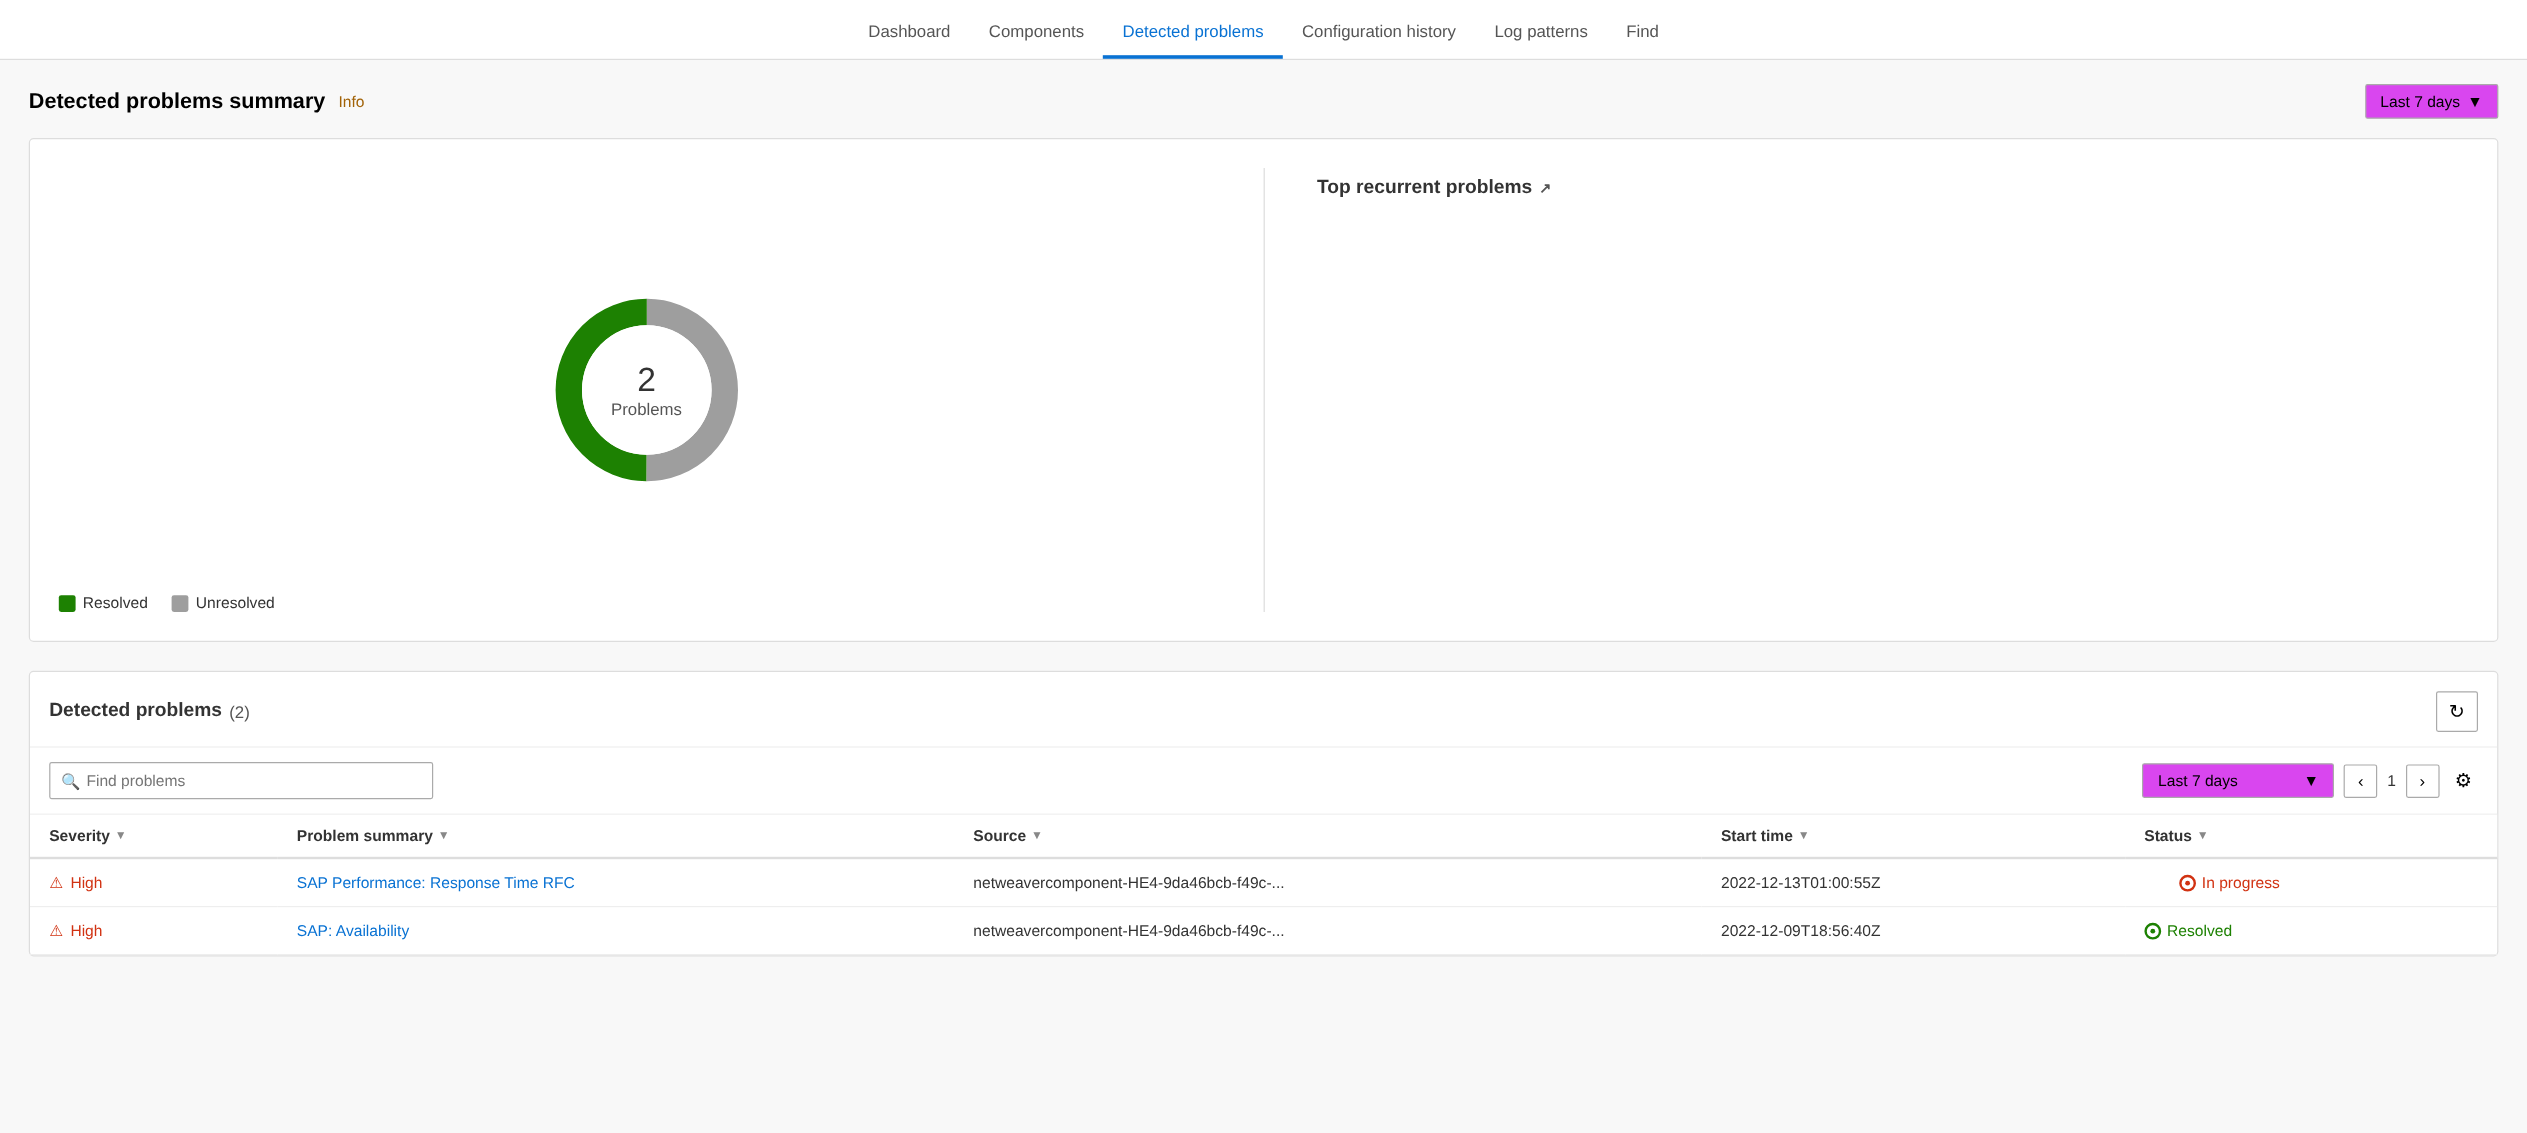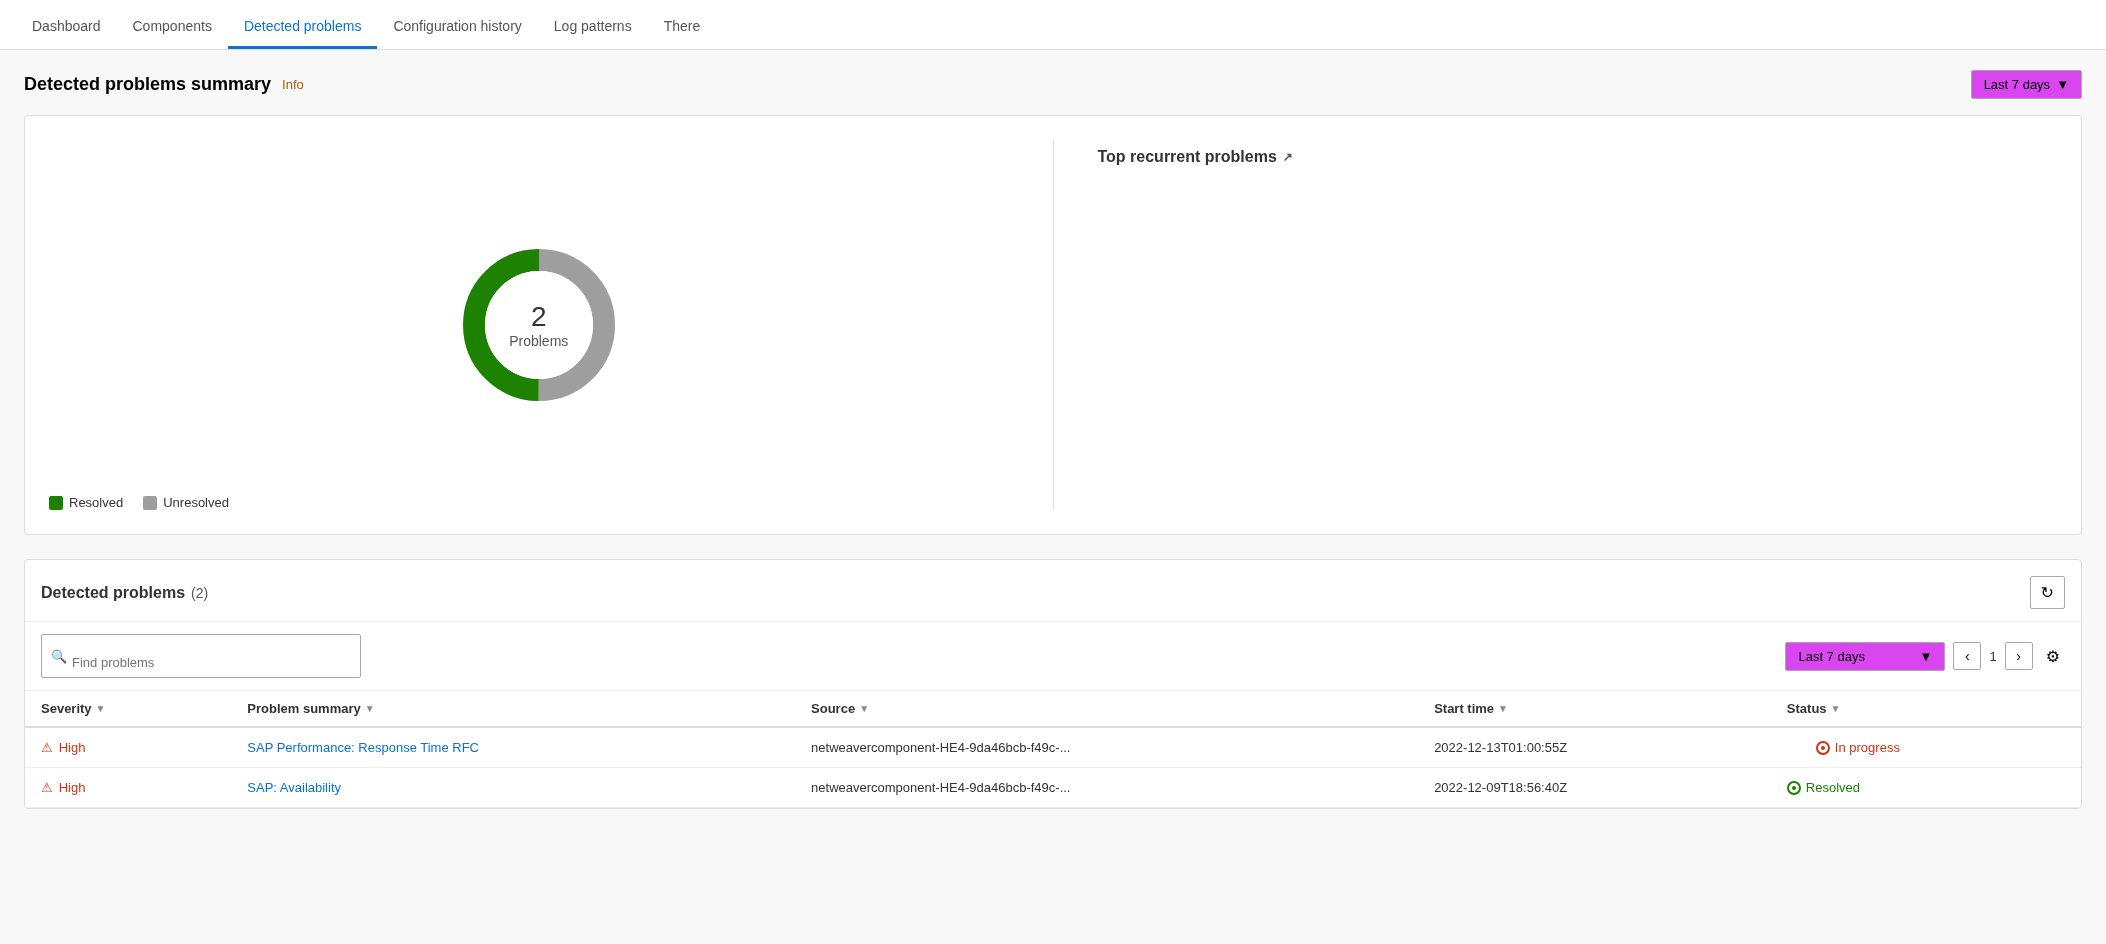--- a/index.html
+++ b/index.html
@@ -6,20 +6,21 @@
     body { font-family: -apple-system, BlinkMacSystemFont, 'Segoe UI', Arial, sans-serif; font-size: 14px; background: #f8f8f8; color: #333; }
 
     
     .top-nav {
       background: #fff;
       border-bottom: 1px solid #ddd;
       display: flex;
       align-items: flex-end;
       padding: 0 16px;
       height: 50px;
+      justify-content: center;
     }
     .nav-tab {
       padding: 12px 16px;
       cursor: pointer;
       font-size: 14px;
       color: #555;
       border-bottom: 3px solid transparent;
       white-space: nowrap;
       text-decoration: none;
     }
@@ -193,21 +194,21 @@
     .search-icon {
       position: absolute;
       left: 10px;
       top: 50%;
       transform: translateY(-50%);
       color: #888;
       font-size: 13px;
     }
     .search-input {
       width: 100%;
-      padding: 20px 10px 7px 30px;
+      padding: 7px 10px 7px 30px;
       border: 1px solid #aaa;
       border-radius: 2px;
       font-size: 13px;
       outline: none;
     }
     .pagination-wrap {
       display: flex;
       align-items: center;
       gap: 8px;
       margin-left: auto;
@@ -323,21 +324,21 @@
   </style>
 </head>
 <body>
 
 <nav class="top-nav">
   <a class="nav-tab">Dashboard</a>
   <a class="nav-tab">Components</a>
   <a class="nav-tab active">Detected problems</a>
   <a class="nav-tab">Configuration history</a>
   <a class="nav-tab">Log patterns</a>
-  <a class="nav-tab">There</a>
+  <a class="nav-tab">Find</a>
 </nav>
 
 <div class="main-content">
 
   <div class="section-header">
     <div style="display:flex;align-items:center;gap:4px;">
       <span class="section-title">Detected problems summary</span>
       <span class="info-link">Info</span>
     </div>
     <button class="dropdown-btn">

